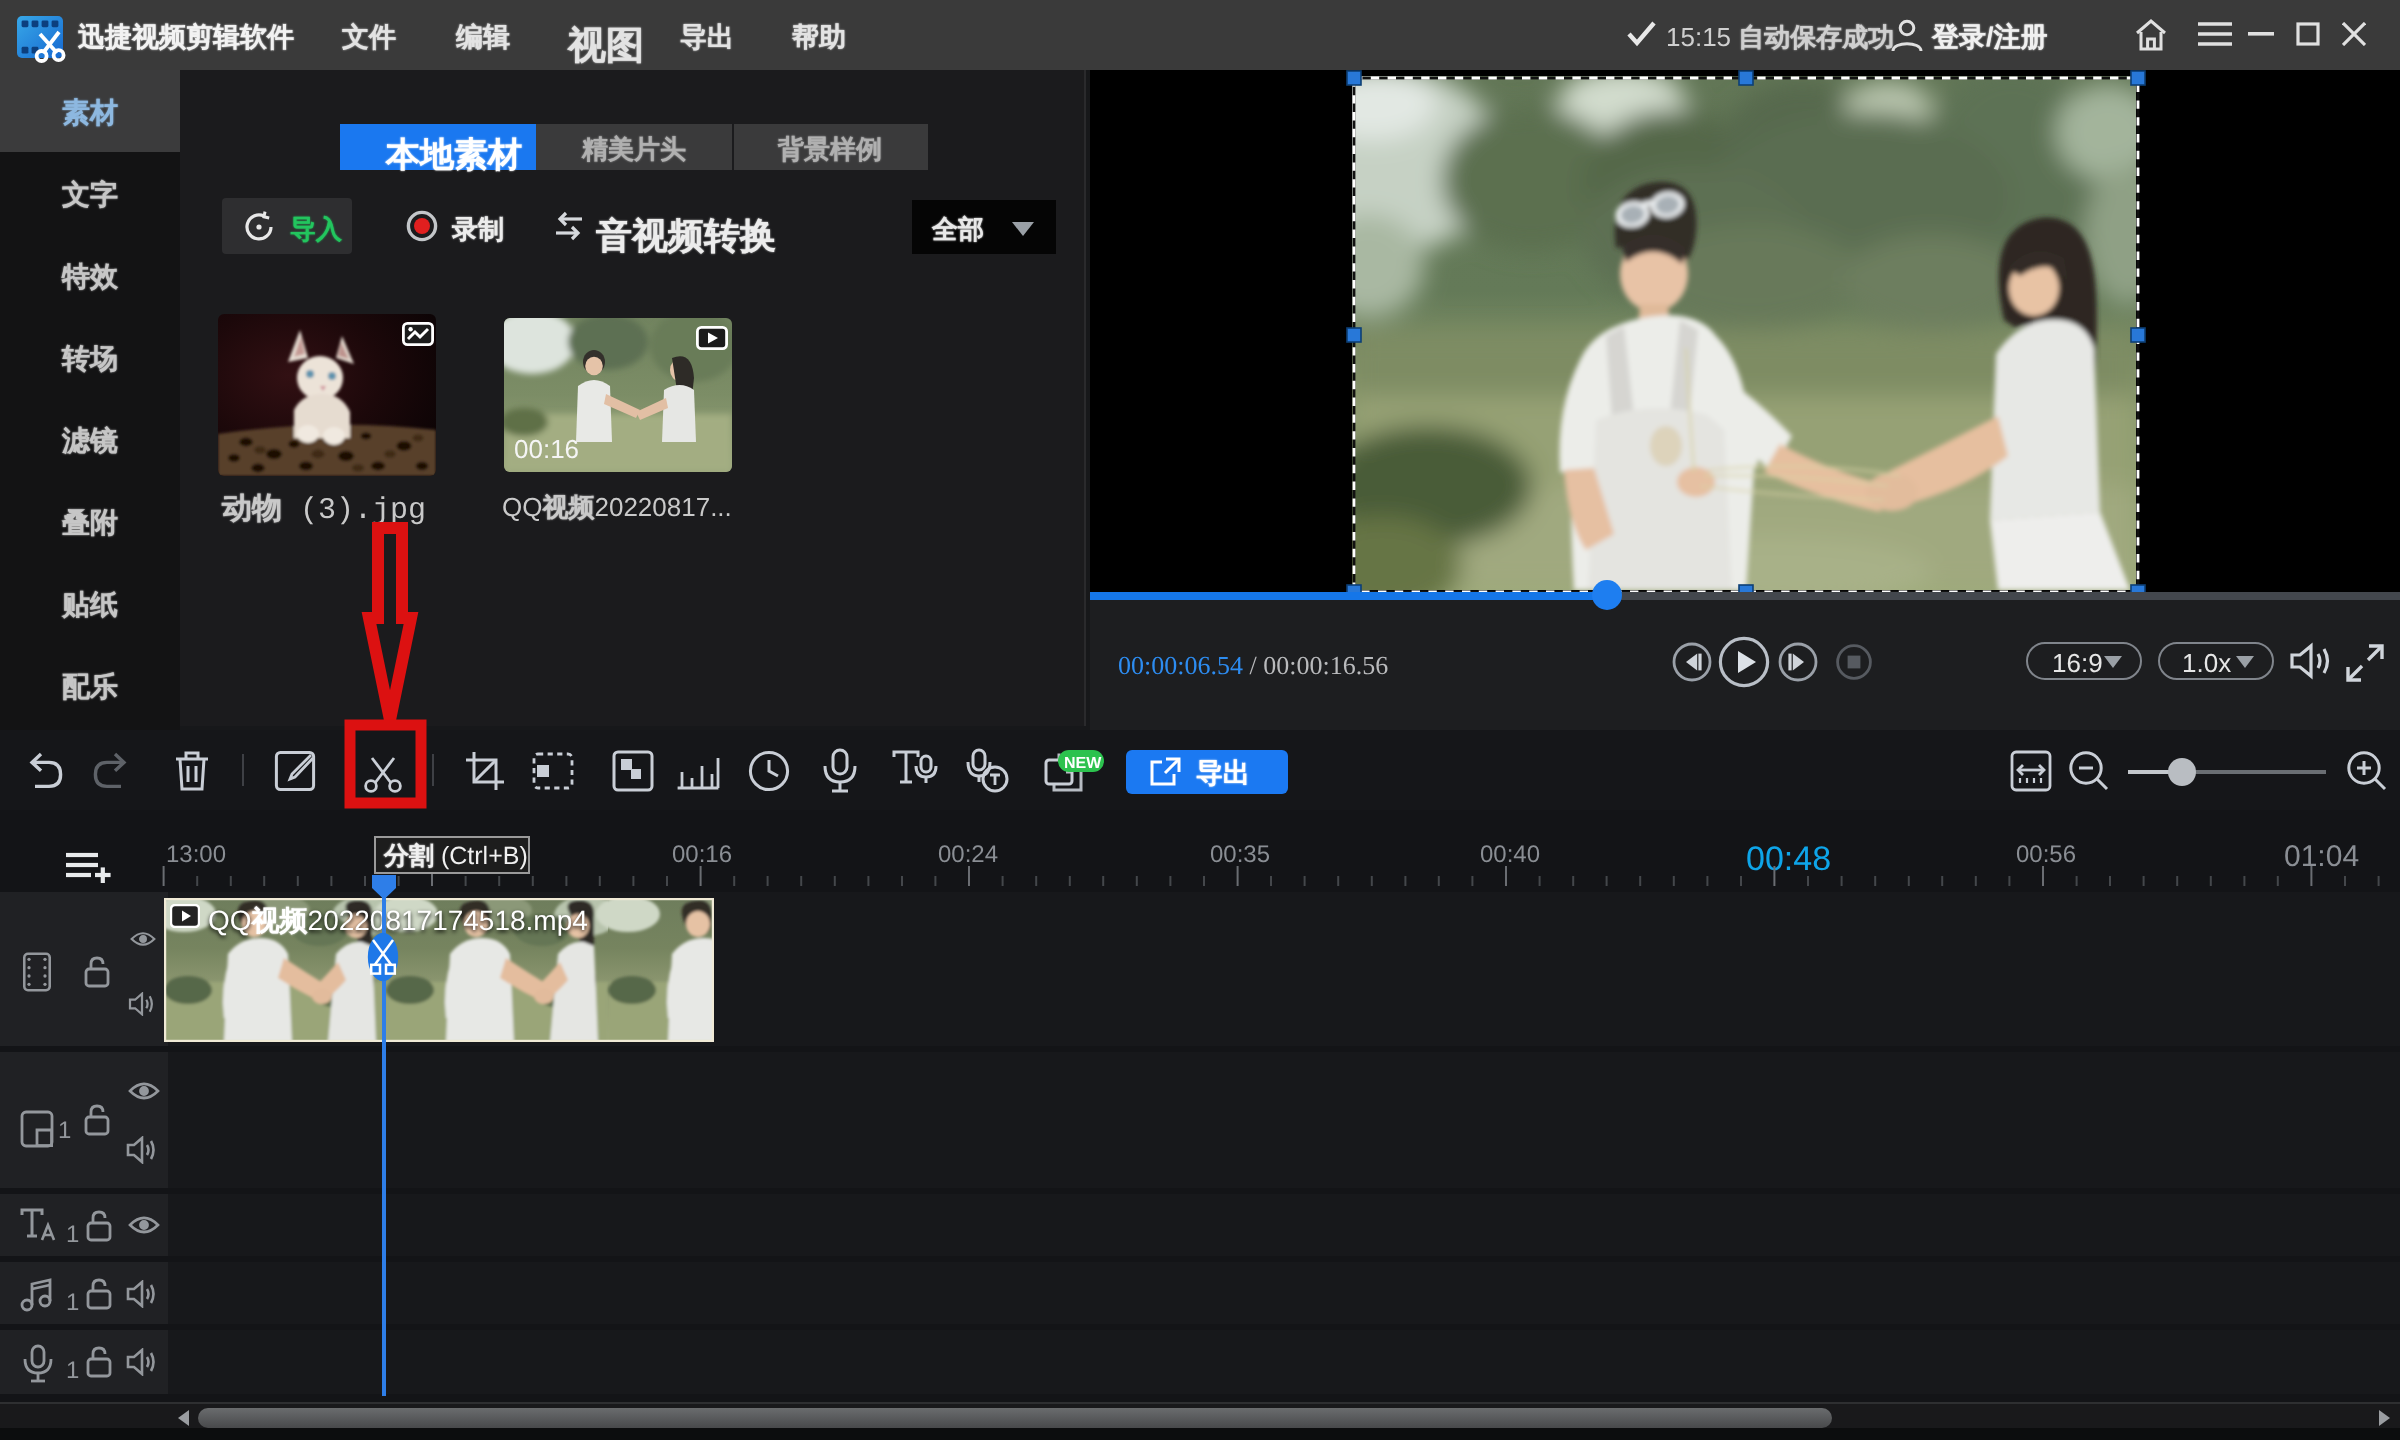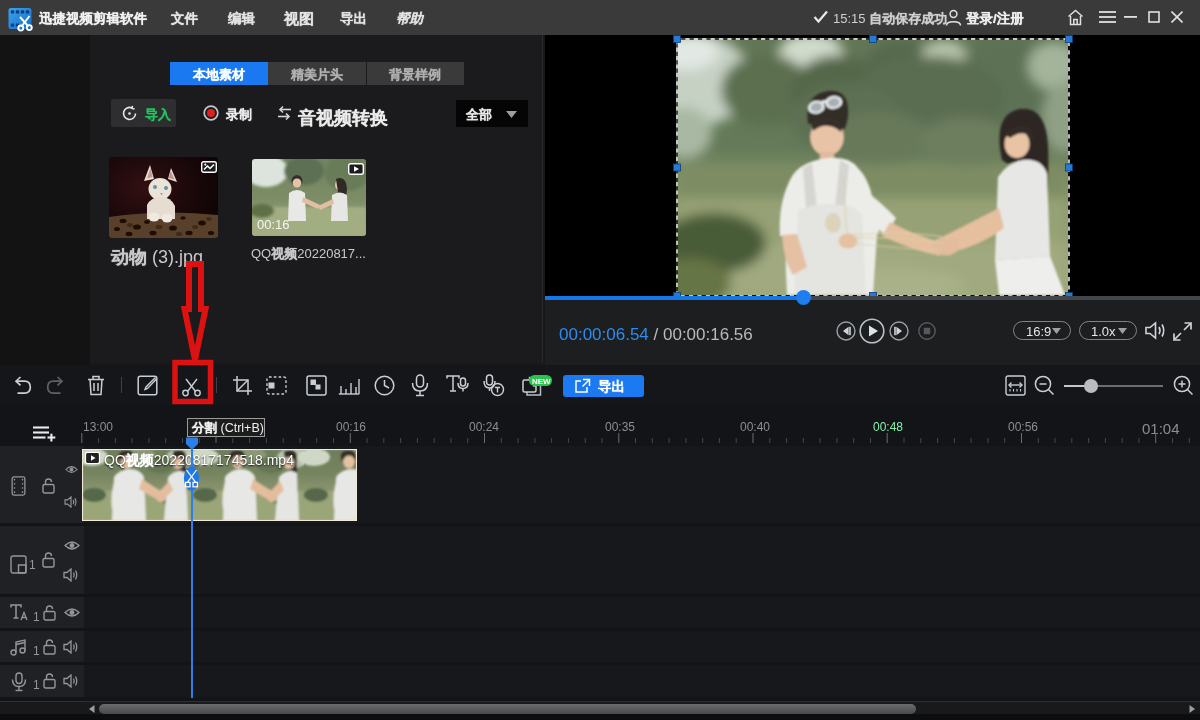--- a/index.html
+++ b/index.html
@@ -32,23 +32,23 @@
     <g stroke="#fff" stroke-width="1.9" fill="none">
       <line x1="12" y1="10" x2="20.5" y2="19.5"></line>
           <line x1="21.5" y1="9" x2="13.5" y2="19.5"></line>
       <circle cx="12.8" cy="21" r="2.5"></circle>
           <circle cx="21.3" cy="20.6" r="2.5"></circle>
     </g>
   </svg>
   <div class="abs txt" style="left:39px;top:10px;font-size:13.5px;color:#f2f2f2;"><span class="ck">迅捷视频剪辑软件</span></div>
   <div class="abs txt" style="left:171px;top:10px;font-size:13.5px;color:#e3e3e3;"><span class="ck">文件</span></div>
   <div class="abs txt" style="left:228px;top:10px;font-size:13.5px;color:#e3e3e3;"><span class="ck">编辑</span></div>
-  <div class="abs txt" style="left:284px;top:10px;font-size:15px;color:#e3e3e3;"><span class="ck">视图</span></div>
+  <div class="abs txt" style="left:284px;top:10px;font-size:19px;color:#e3e3e3;"><span class="ck">视图</span></div>
   <div class="abs txt" style="left:340px;top:10px;font-size:13.5px;color:#e3e3e3;"><span class="ck">导出</span></div>
-  <div class="abs txt" style="left:396px;top:10px;font-size:13.5px;color:#e3e3e3;font-style:italic;"><span class="ck">帮助</span></div>
+  <div class="abs txt" style="left:396px;top:10px;font-size:13.5px;color:#e3e3e3;"><span class="ck">帮助</span></div>
 
   <svg class="abs" style="left:813px;top:10px;" width="16" height="14" viewBox="0 0 16 14">
         <polyline points="1.5,7 5.5,11.5 14,1.5" fill="none" stroke="#e8e8e8" stroke-width="2.2"></polyline>
       </svg>
   <div class="abs txt" style="left:833px;top:10px;font-size:13px;color:#cfcfcf;">15:15 <span class="ck">自动保存成功</span></div>
   <svg class="abs" style="left:944px;top:8px;" width="19" height="19" viewBox="0 0 19 19" fill="none" stroke="#e0e0e0" stroke-width="1.5">
     <circle cx="9.5" cy="6" r="3.4"></circle>
         <path d="M2.5 17.5 C2.5 12.6 16.5 12.6 16.5 17.5"></path>
       </svg>
   <div class="abs txt" style="left:966px;top:10px;font-size:13.5px;color:#f0f0f0;"><span class="ck">登录/注册</span></div>
@@ -68,28 +68,39 @@
   <svg class="abs" style="left:1148px;top:11px;" width="12" height="12" viewBox="0 0 12 12" fill="none" stroke="#e0e0e0" stroke-width="1.6">
         <rect x="1" y="1" width="10" height="10"></rect>
       </svg>
   <svg class="abs" style="left:1171px;top:11px;" width="12" height="12" viewBox="0 0 12 12" stroke="#e0e0e0" stroke-width="1.6">
         <line x1="0.5" y1="0.5" x2="11.5" y2="11.5"></line>
         <line x1="11.5" y1="0.5" x2="0.5" y2="11.5"></line>
       </svg>
 </div>
 
 <div class="abs" style="left:0;top:35px;width:90px;height:330px;background:#131314;"></div>
+<div id="sidebar" class="abs" style="left:0;top:35px;width:90px;height:330px;">
+  <div class="abs" style="left:0;top:0;width:90px;height:41px;background:#3b3b3c;"></div>
+  <div class="abs txt" style="left:31px;top:13px;font-size:14px;color:#8db8e0;"><span class="ck">素材</span></div>
+  <div class="abs txt" style="left:31px;top:54px;font-size:14px;color:#c6c6c6;"><span class="ck">文字</span></div>
+  <div class="abs txt" style="left:31px;top:95px;font-size:14px;color:#c6c6c6;"><span class="ck">特效</span></div>
+  <div class="abs txt" style="left:31px;top:136px;font-size:14px;color:#c6c6c6;"><span class="ck">转场</span></div>
+  <div class="abs txt" style="left:31px;top:177px;font-size:14px;color:#c6c6c6;"><span class="ck">滤镜</span></div>
+  <div class="abs txt" style="left:31px;top:218px;font-size:14px;color:#c6c6c6;"><span class="ck">叠附</span></div>
+  <div class="abs txt" style="left:31px;top:259px;font-size:14px;color:#c6c6c6;"><span class="ck">贴纸</span></div>
+  <div class="abs txt" style="left:31px;top:300px;font-size:14px;color:#c6c6c6;"><span class="ck">配乐</span></div>
+</div>
 
 <div class="abs" style="left:90px;top:35px;width:453px;height:328px;background:#1b1b1d;border-right:1px solid #2a2a2c;box-sizing:border-box;"></div>
 <div id="mediapanel" class="abs" style="left:90px;top:35px;width:453px;height:328px;">
 
   <div class="abs" style="left:80px;top:27px;width:98px;height:23px;background:#1a78f0;"></div>
   <div class="abs" style="left:178px;top:27px;width:98px;height:23px;background:#3a3a3b;"></div>
   <div class="abs" style="left:277px;top:27px;width:97px;height:23px;background:#3a3a3b;"></div>
-  <div class="abs txt" style="left:103px;top:31px;font-size:13px;color:#fff;"><span class="ck">本地素材</span></div>
+  <div class="abs txt" style="left:103px;top:31px;font-size:17px;color:#fff;"><span class="ck">本地素材</span></div>
   <div class="abs txt" style="left:201px;top:31px;font-size:13px;color:#b0b0b0;"><span class="ck">精美片头</span></div>
   <div class="abs txt" style="left:299px;top:31px;font-size:13px;color:#b0b0b0;"><span class="ck">背景样例</span></div>
 
   <div class="abs" style="left:21px;top:64px;width:65px;height:28px;background:#2e2e30;border-radius:2px;"></div>
   <svg class="abs" style="left:31px;top:70px;" width="17" height="17" viewBox="0 0 17 17" fill="none" stroke="#e8e8e8" stroke-width="1.6">
     <path d="M14.5 8.5 A6 6 0 1 1 11 3"></path>
         <path d="M11.5 0.8 L11 3.4 L13.6 4" stroke-width="1.5"></path>
         <circle cx="8.5" cy="8.5" r="1.3" fill="#e8e8e8" stroke="none"></circle>
       </svg>
   <div class="abs txt" style="left:55px;top:71px;font-size:13px;color:#22c55e;"><span class="ck">导入</span></div>
@@ -196,21 +207,21 @@
       <path d="M80 36 Q88 31 95 36 L96 62 L79 62 Z" fill="#e6e7e4"></path>
       <path d="M81 40 L66 47 L68 51 L82 45 Z" fill="#e2bfa4"></path>
     </g>
     <text x="5" y="70" font-size="13" fill="#f5f5f5" font-family="Liberation Sans">00:16</text>
   </svg>
   <svg class="abs" style="left:258px;top:128px;" width="16" height="12" viewBox="0 0 16 12">
         <rect x="0.7" y="0.7" width="14.6" height="10.6" rx="2" fill="#1b1b1b" stroke="#fff" stroke-width="1.4"></rect>
         <polygon points="6,3.2 11,6 6,8.8" fill="#fff"></polygon>
       </svg>
 
-  <div class="abs txt" style="left:21px;top:210px;font-size:18px;color:#c9c9c9;"><span class="ck">动物</span> (3).jpg</div>
+  <div class="abs txt" style="left:21px;top:210px;font-size:15px;color:#c9c9c9;font-family:Liberation Mono, monospace;"><span class="ck">动物</span> (3).jpg</div>
   <div class="abs txt" style="left:161px;top:210px;font-size:13px;color:#c9c9c9;">QQ<span class="ck">视频</span>20220817...</div>
 </div>
 
 <div class="abs" style="left:545px;top:35px;width:655px;height:261px;background:#000;"></div>
 <div class="abs" style="left:545px;top:300px;width:655px;height:65px;background:#1d1e20;"></div>
 <div id="preview" class="abs" style="left:545px;top:35px;width:655px;height:330px;">
 
   <svg class="abs" style="left:131px;top:3px;" width="392" height="257" viewBox="0 0 392 257">
     <defs>
       <linearGradient id="pbg" x1="0" y1="0" x2="0" y2="1">
@@ -309,21 +320,21 @@
       <rect x="0.5" y="257.5" width="7" height="7"></rect>
           <rect x="196.5" y="257.5" width="7" height="7"></rect>
           <rect x="392.5" y="257.5" width="7" height="7"></rect>
     </g>
   </svg>
 
   <div class="abs" style="left:0;top:261px;width:655px;height:4px;background:#43474d;"></div>
   <div class="abs" style="left:0;top:261px;width:259px;height:4px;background:#1576e8;"></div>
   <div class="abs" style="left:251px;top:255px;width:15px;height:15px;border-radius:50%;background:#1e7ef0;"></div>
 
-  <div class="abs txt" style="left:14px;top:290px;font-size:17px;color:#2d8cf0;">00:00:06.54 <span style="color:#b9babc;">/ 00:00:16.56</span></div>
+  <div class="abs txt" style="left:14px;top:290px;font-size:13px;color:#2d8cf0;font-family:Liberation Serif, serif;">00:00:06.54 <span style="color:#b9babc;">/ 00:00:16.56</span></div>
   <svg class="abs" style="left:291px;top:286px;" width="20" height="20" viewBox="0 0 20 20" fill="none">
     <circle cx="10" cy="10" r="9" stroke="#9aa0a8" stroke-width="1.4"></circle>
     <polygon points="12.6,5.8 7,10 12.6,14.2" fill="#cfd4da"></polygon>
         <rect x="13.2" y="5.8" width="1.6" height="8.4" fill="#cfd4da"></rect>
       </svg>
   <svg class="abs" style="left:314px;top:283px;" width="26" height="26" viewBox="0 0 26 26" fill="none">
     <circle cx="13" cy="13" r="11.8" stroke="#b9bfc7" stroke-width="1.6"></circle>
     <polygon points="10,7.5 19,13 10,18.5" fill="#dde2e8"></polygon>
       </svg>
   <svg class="abs" style="left:344px;top:286px;" width="20" height="20" viewBox="0 0 20 20" fill="none">
@@ -502,21 +513,21 @@
     <line x1="18.4" y1="7.7" x2="18.4" y2="15.5"></line>
         <line x1="14.5" y1="11.5" x2="22.3" y2="11.5"></line>
       </svg>
 
   <div class="abs txt" style="left:83px;top:15px;font-size:12px;color:#8a8e94;">13:00</div>
   <div class="abs txt" style="left:202px;top:15px;font-size:12px;color:#8a8e94;">00:08</div>
   <div class="abs txt" style="left:336px;top:15px;font-size:12px;color:#8a8e94;">00:16</div>
   <div class="abs txt" style="left:469px;top:15px;font-size:12px;color:#8a8e94;">00:24</div>
   <div class="abs txt" style="left:605px;top:15px;font-size:12px;color:#8a8e94;">00:35</div>
   <div class="abs txt" style="left:740px;top:15px;font-size:12px;color:#8a8e94;">00:40</div>
-  <div class="abs txt" style="left:873px;top:15px;font-size:12px;color:#86efac;">00:48</div>
+  <div class="abs txt" style="left:873px;top:15px;font-size:17px;color:#0ea5e9;">00:48</div>
   <div class="abs txt" style="left:1008px;top:15px;font-size:12px;color:#8a8e94;">00:56</div>
   <div class="abs txt" style="left:1142px;top:15px;font-size:15px;color:#8a8e94;">01:04</div>
   <svg class="abs" style="left:0;top:0;" width="1200" height="40" viewBox="0 0 1200 40">
       <line x1="81.8" y1="28" x2="81.8" y2="38" stroke="#6a6d72" stroke-width="1"></line>
       <line x1="98.6" y1="33" x2="98.6" y2="38" stroke="#44474b" stroke-width="1"></line>
       <line x1="115.4" y1="33" x2="115.4" y2="38" stroke="#44474b" stroke-width="1"></line>
       <line x1="132.1" y1="33" x2="132.1" y2="38" stroke="#44474b" stroke-width="1"></line>
       <line x1="148.9" y1="33" x2="148.9" y2="38" stroke="#44474b" stroke-width="1"></line>
       <line x1="165.7" y1="33" x2="165.7" y2="38" stroke="#44474b" stroke-width="1"></line>
       <line x1="182.5" y1="33" x2="182.5" y2="38" stroke="#44474b" stroke-width="1"></line>

